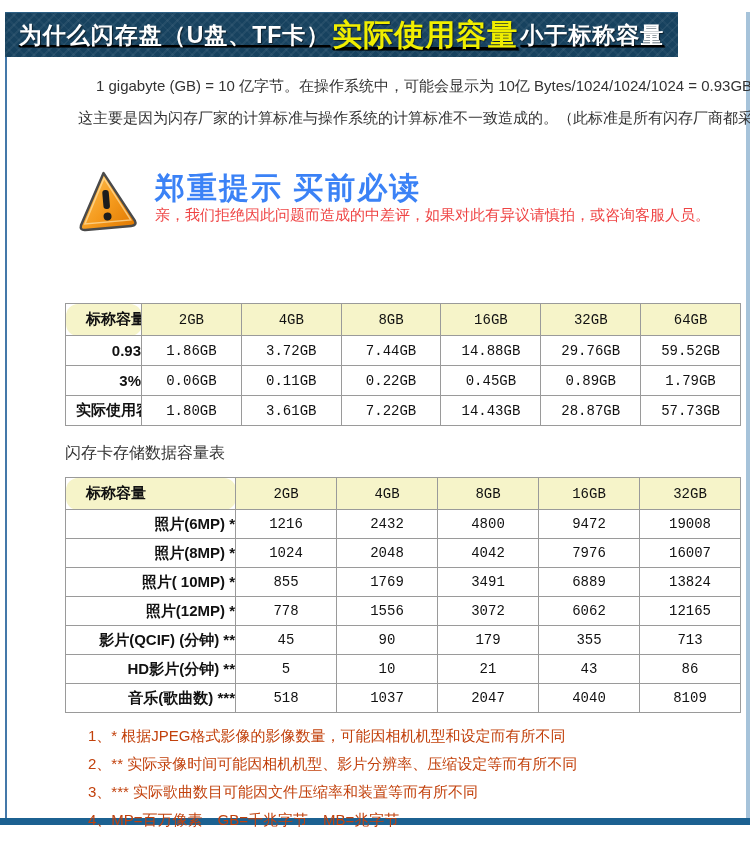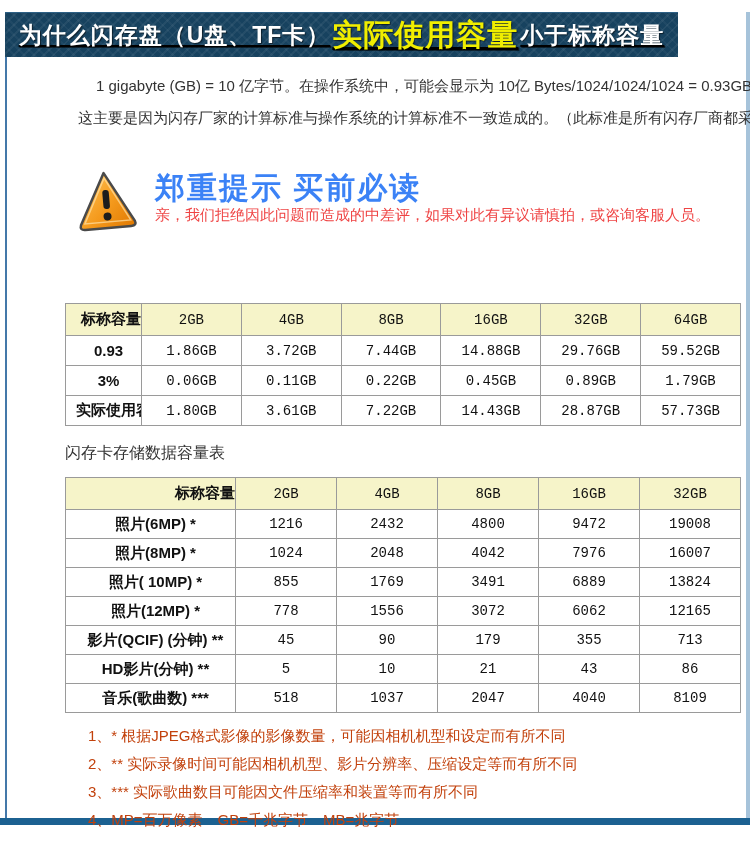--- a/index.html
+++ b/index.html
@@ -105,30 +105,31 @@
     white-space: nowrap;
   }
   table.cmp thead th {
     background: #f6f4c9;
     height: 32px;
     text-align: center;
     font-weight: normal;
     font-family: "Liberation Mono", "DejaVu Sans Mono", monospace;
   }
   table.cmp thead th.label-col {
-    text-align: right;
-    padding-left: 13px;
+    text-align: left;
+    padding-left: 20px;
     font-weight: bold;
     font-family: "Liberation Sans", sans-serif;
     font-size: 15px;
+    border-radius: 12px;
   }
   table.cmp.t1 tbody tr { height: 30px; }
   table.cmp.t2 tbody tr { height: 29px; }
   table.cmp td.label-cell {
-    text-align: center;
+    text-align: right;
     padding-left: 10px;
     font-weight: bold;
     font-size: 15px;
   }
   table.cmp td.num-cell {
     text-align: center;
     font-family: "Liberation Mono", "DejaVu Sans Mono", monospace;
   }
   table.cmp.t1 col.c0 { width: 76px; }
   table.cmp.t2 col.c0 { width: 170px; }

